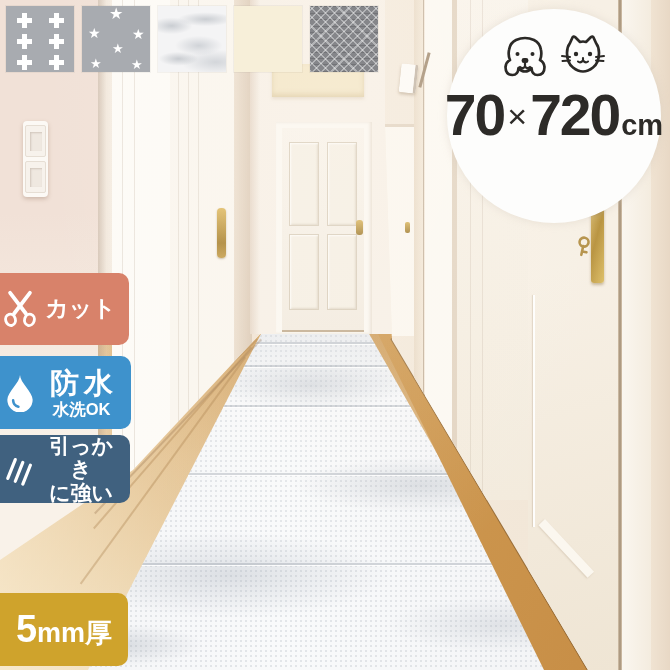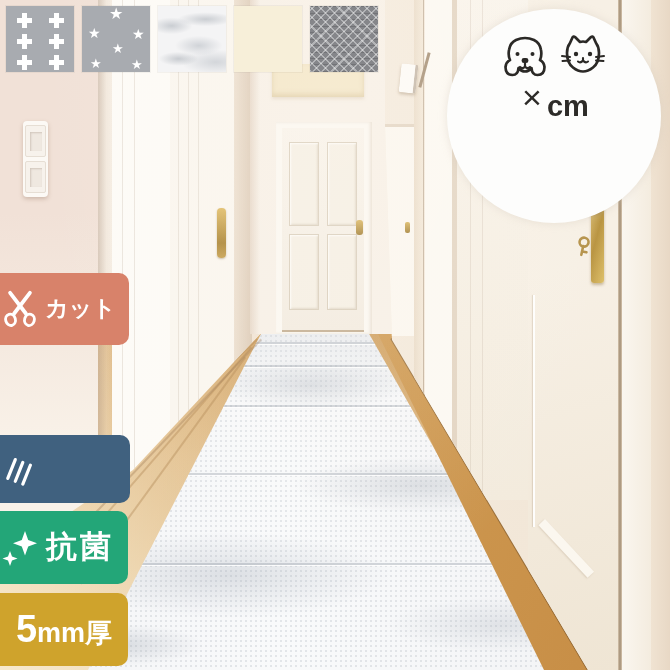--- a/index.html
+++ b/index.html
@@ -302,65 +302,72 @@
       </svg>
       <svg width="48" height="46" viewBox="0 0 48 46">
         <path d="M8 19 Q8 13 11 9 L13.5 3.5 Q14.5 1.8 16 3 L21 8 Q24 7 27 8 L32 3 Q33.5 1.8 34.5 3.5 L37 9 Q40 13 40 19 Q40 29 34 33.5 Q29 37.5 24 37.5 Q19 37.5 14 33.5 Q8 29 8 19 Z" fill="none" stroke="#2b2926" stroke-width="2.7" stroke-linejoin="round"></path>
         <circle cx="17" cy="20" r="2.2" fill="#2b2926"></circle>
         <circle cx="31" cy="20" r="2.2" fill="#2b2926"></circle>
         <path d="M24 24 L24 26.5 M24 26.5 Q21.5 29.5 19 27.5 M24 26.5 Q26.5 29.5 29 27.5" fill="none" stroke="#2b2926" stroke-width="2.1" stroke-linecap="round"></path>
         <path d="M3 22 L11 23 M3.5 27 L11 26.5 M37 23 L45 22 M37 26.5 L44.5 27" fill="none" stroke="#2b2926" stroke-width="2" stroke-linecap="round"></path>
       </svg>
     </div>
     <div class="size-line">
+      <span class="size-num">70</span>
       <span class="size-x">×</span>
+      <span class="size-num">720</span>
       <span class="size-unit">cm</span>
     </div>
   </div>
 
   <div class="badge b1">
     <span class="bicon">
       <svg width="36" height="40" viewBox="0 0 40 44">
         <g stroke="#fff" fill="none" stroke-linecap="round">
           <line x1="9" y1="4" x2="26.5" y2="27" stroke-width="4.2"></line>
           <line x1="31" y1="4" x2="13.5" y2="27" stroke-width="4.2"></line>
           <ellipse cx="9.5" cy="34" rx="5.4" ry="6.4" stroke-width="3.2" transform="rotate(-16 9.5 34)"></ellipse>
           <ellipse cx="30.5" cy="34" rx="5.4" ry="6.4" stroke-width="3.2" transform="rotate(16 30.5 34)"></ellipse>
         </g>
       </svg>
     </span>
     <span class="btext">
       <span class="l1">カット</span>
     </span>
   </div>
 
+  <div class="badge b2">
+    <span class="bicon">
+      <svg width="30" height="38" viewBox="0 0 28 36">
+        <path d="M14 1 C14 8 2 17 2 24.5 a12 12 0 0 0 24 0 C26 17 14 8 14 1 Z" fill="#fff"></path>
+        <path d="M7.5 25 a6.5 6.5 0 0 0 5 6" fill="none" stroke="#3e92cc" stroke-width="2.4" stroke-linecap="round"></path>
+      </svg>
+    </span>
+    <span class="btext">
+      <span class="l1">防水</span>
+      <span class="l2">水洗OK</span>
+    </span>
+  </div>
 
   <div class="badge b3">
     <span class="bicon">
       <svg width="32" height="34" viewBox="0 0 34 36">
         <g stroke="#fff" stroke-width="3.4" stroke-linecap="round">
           <line x1="4" y1="28" x2="12" y2="8"></line>
           <line x1="12" y1="31" x2="20" y2="11"></line>
           <line x1="20" y1="34" x2="28" y2="14"></line>
         </g>
       </svg>
     </span>
-  </div>
-
-  <div class="badge b4">
-    <span class="bicon">
-      <svg width="36" height="38" viewBox="0 0 36 38">
-        <path d="M23 2 L26.2 11 L35 14.2 L26.2 17.4 L23 26.4 L19.8 17.4 L11 14.2 L19.8 11 Z" fill="#fff"></path>
-        <path d="M8 22 L10 27.5 L15.5 29.5 L10 31.5 L8 37 L6 31.5 L0.5 29.5 L6 27.5 Z" fill="#fff"></path>
-      </svg>
-    </span>
     <span class="btext">
-      <span class="l1">抗菌</span>
-    </span>
-  </div>
+      <span class="l1">引っかき</span>
+      <span class="l2">に強い</span>
+    </span>
+  </div>
+
 
   <div class="badge b5">
     <span class="btext">
       <span class="num">5</span>
       <span class="unit">mm</span>
       <span class="suffix">厚</span>
     </span>
   </div>
 
 </div>

